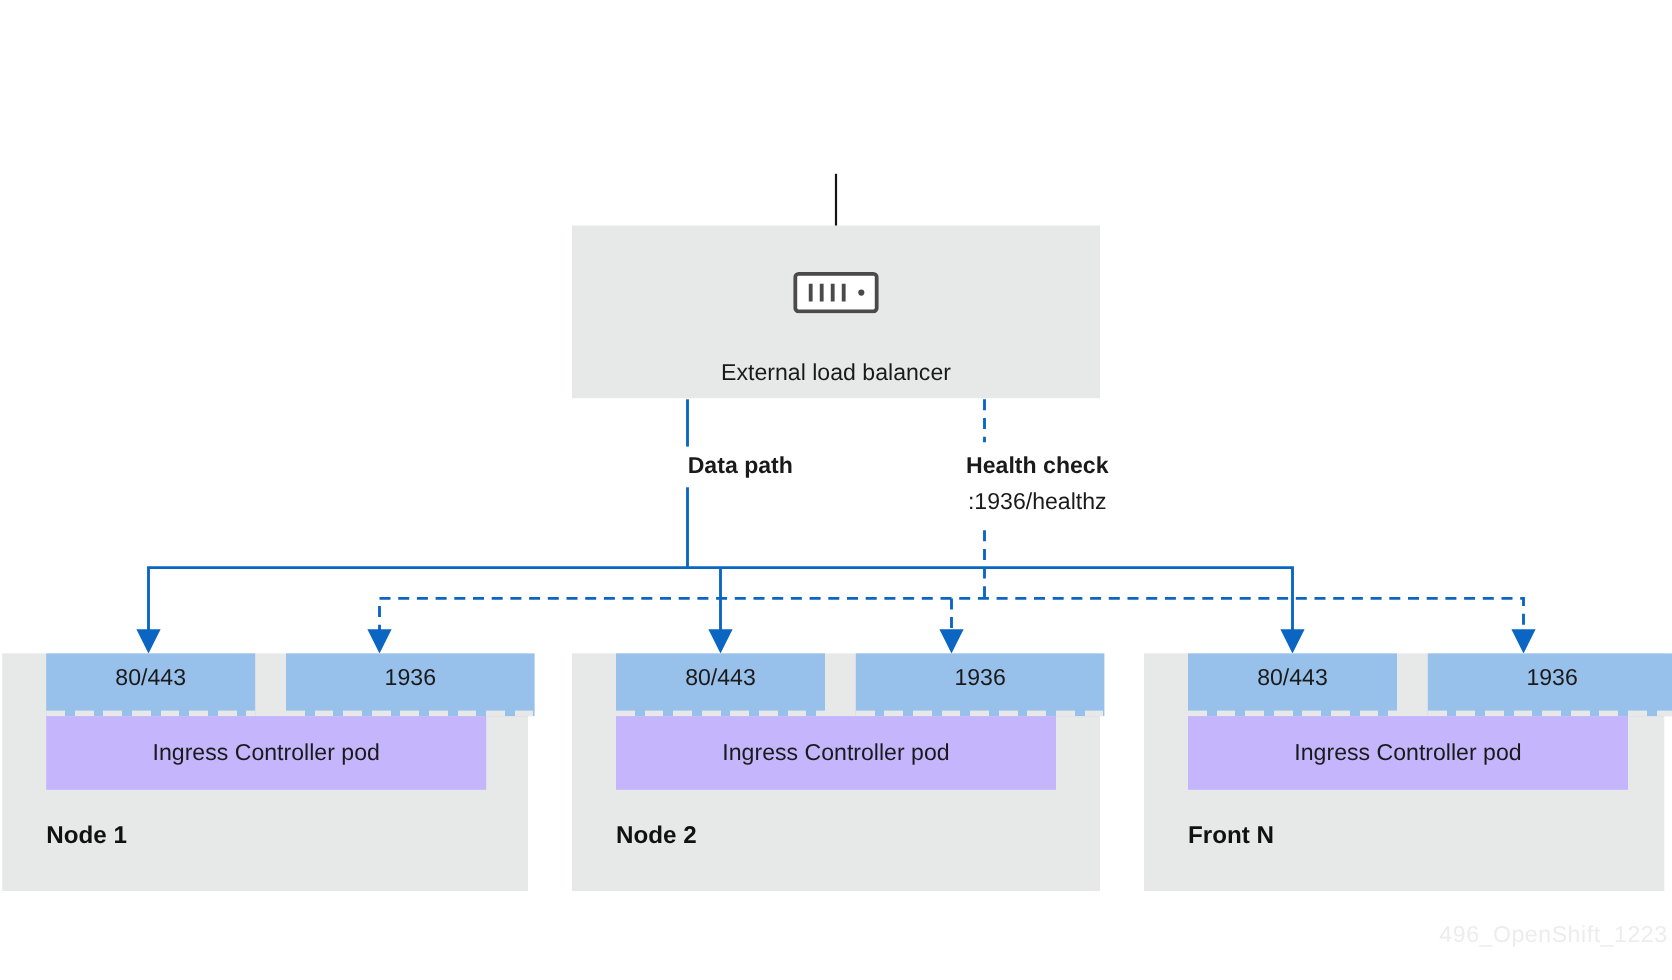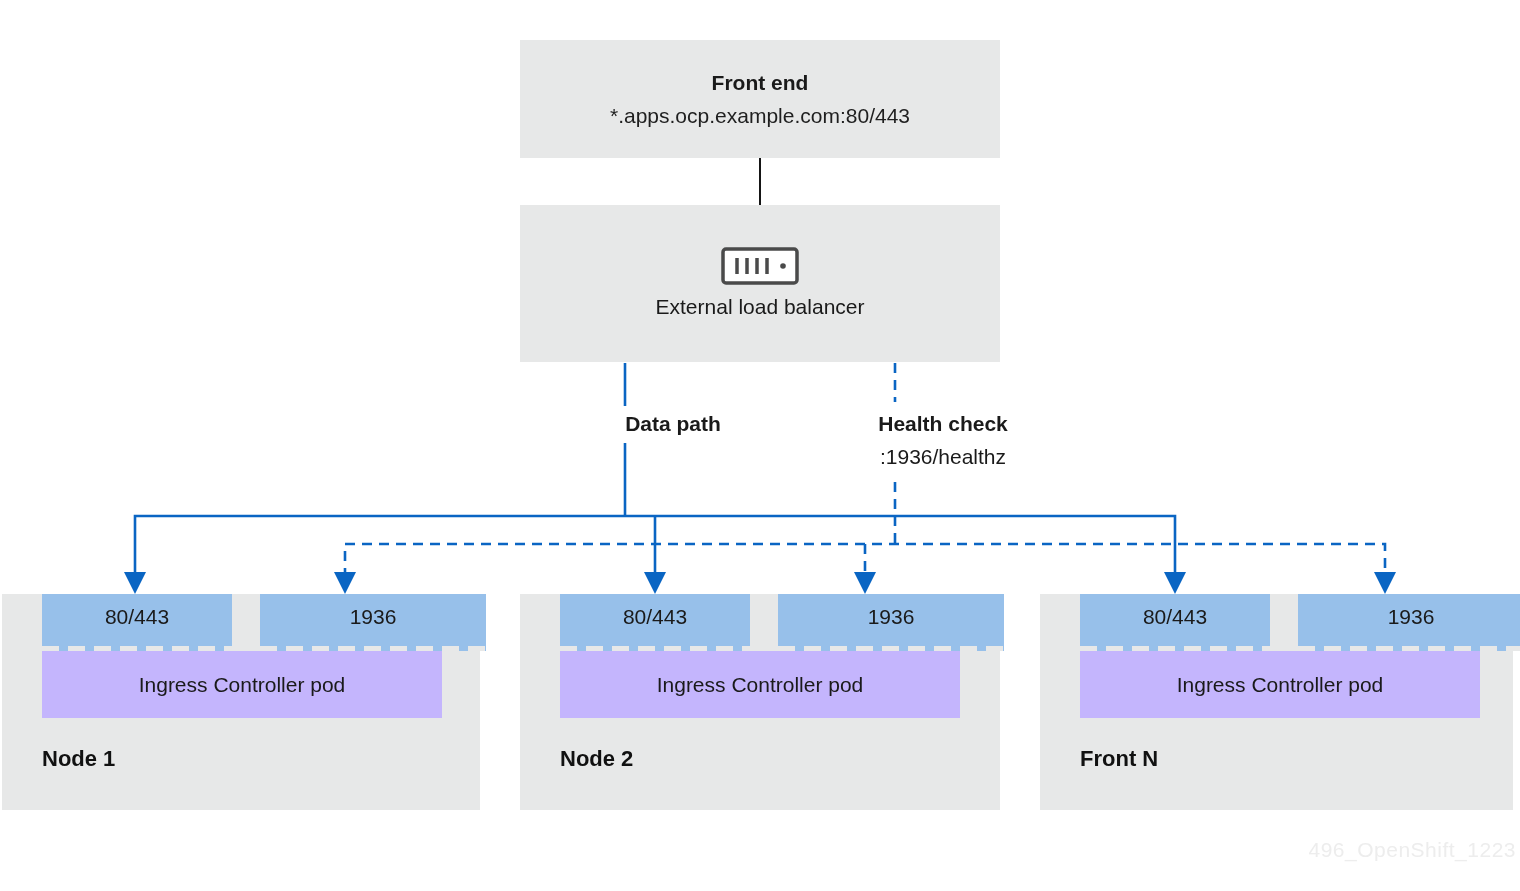--- a/index.html
+++ b/index.html
@@ -7,21 +7,21 @@
   .canvas { position:relative; width:1520px; height:891px; background:#ffffff; overflow:hidden; }
 
   .gray-box { position:absolute; background:#e7e8e8; }
 
   .front-end { left:520px; top:40px; width:480px; height:118px;
     display:flex; flex-direction:column; align-items:center; justify-content:center; }
   .front-end .title { font-weight:700; font-size:21px; line-height:33px; color:#1a1a1a; }
   .front-end .addr  { font-weight:400; font-size:21px; line-height:33px; color:#1f1f1f; }
 
   .lb-box { left:520px; top:205px; width:480px; height:157px;
-    display:flex; flex-direction:column; align-items:center; justify-content:flex-start; padding-top:42px; box-sizing:border-box; }
+    display:flex; flex-direction:column; align-items:center; justify-content:flex-start; padding-top:42px; box-sizing:border-box;gap:32px; }
   .lb-label { font-size:21px; font-weight:400; margin-top:10px; color:#1a1a1a; }
 
   .connectors { position:absolute; left:0; top:0; }
 
   .flow-label { position:absolute; transform:translateX(-50%); white-space:nowrap; text-align:center;margin-left:48px; }
   .data-path-label    { left:625px; top:412px; font-weight:700; font-size:21px; }
   .health-check-label { left:895px; top:412px; font-weight:700; font-size:21px; }
   .health-check-endpoint { left:895px; top:445px; font-weight:400; font-size:21px;text-align:right; }
 
   .node { position:absolute; top:594px; height:216px; background:#e7e8e8; }
@@ -42,24 +42,20 @@
 
   .node-label { position:absolute; left:40px; top:152px; font-weight:700; font-size:22px; color:#111111; }
 
   .watermark { position:absolute; right:4px; top:838px; font-size:21px; color:#ededed; letter-spacing:0.5px; }
 </style>
 </head>
 <body>
 
 <div class="canvas">
 
-  <div class="gray-box front-end">
-    <div class="title">Front end</div>
-    <div class="addr">*.apps.ocp.example.com:80/443</div>
-  </div>
 
   <div class="gray-box lb-box">
     <svg width="78" height="38" viewBox="0 0 78 38">
       <rect x="2" y="2" width="74" height="34" rx="3" fill="#ffffff" stroke="#4a4a4a" stroke-width="3.5"></rect>
       <line x1="16" y1="11" x2="16" y2="27" stroke="#4a4a4a" stroke-width="3.5"></line>
       <line x1="26" y1="11" x2="26" y2="27" stroke="#4a4a4a" stroke-width="3.5"></line>
       <line x1="36" y1="11" x2="36" y2="27" stroke="#4a4a4a" stroke-width="3.5"></line>
       <line x1="46" y1="11" x2="46" y2="27" stroke="#4a4a4a" stroke-width="3.5"></line>
       <circle cx="62" cy="19" r="2.8" fill="#4a4a4a"></circle>
     </svg>

